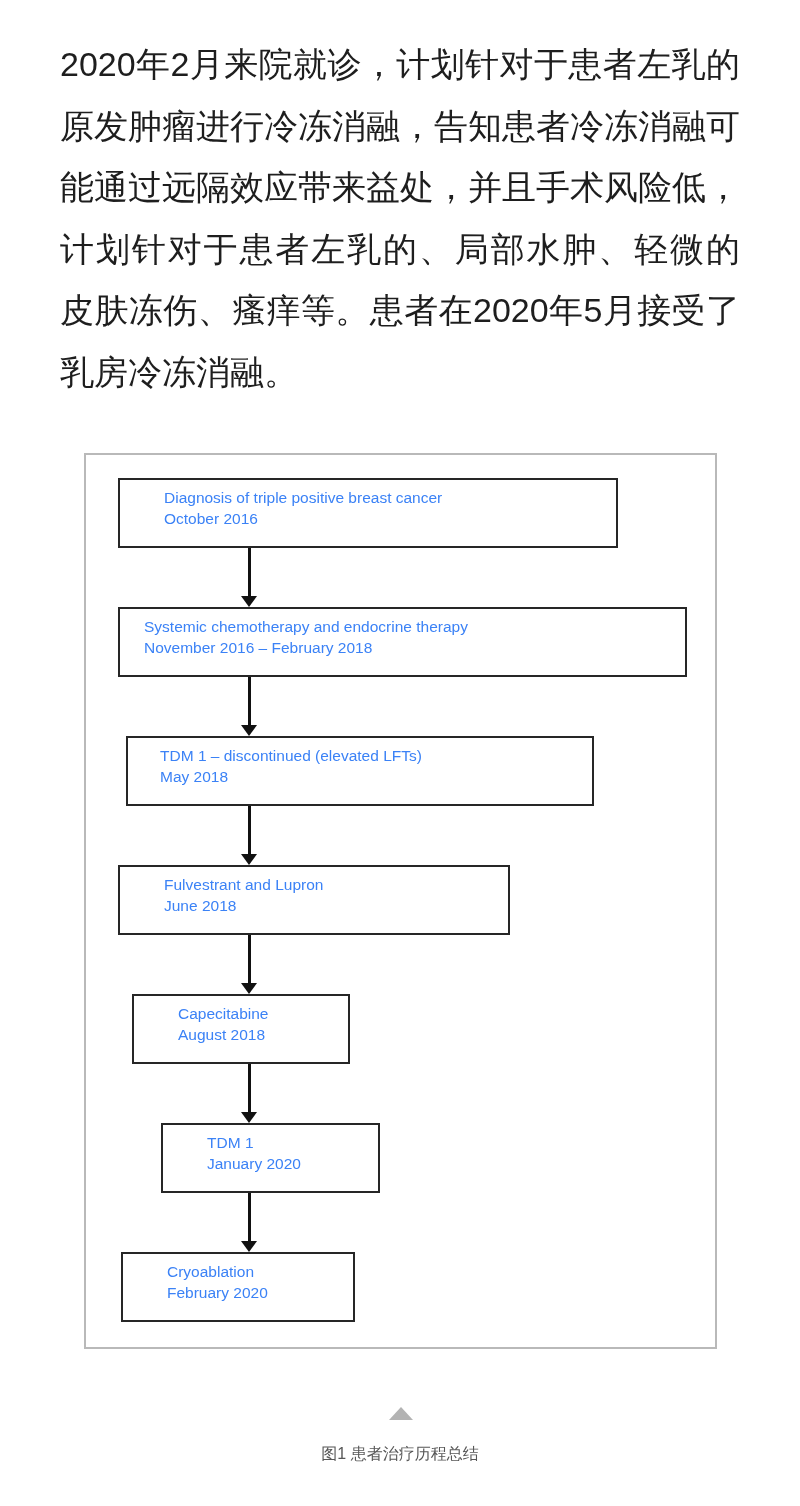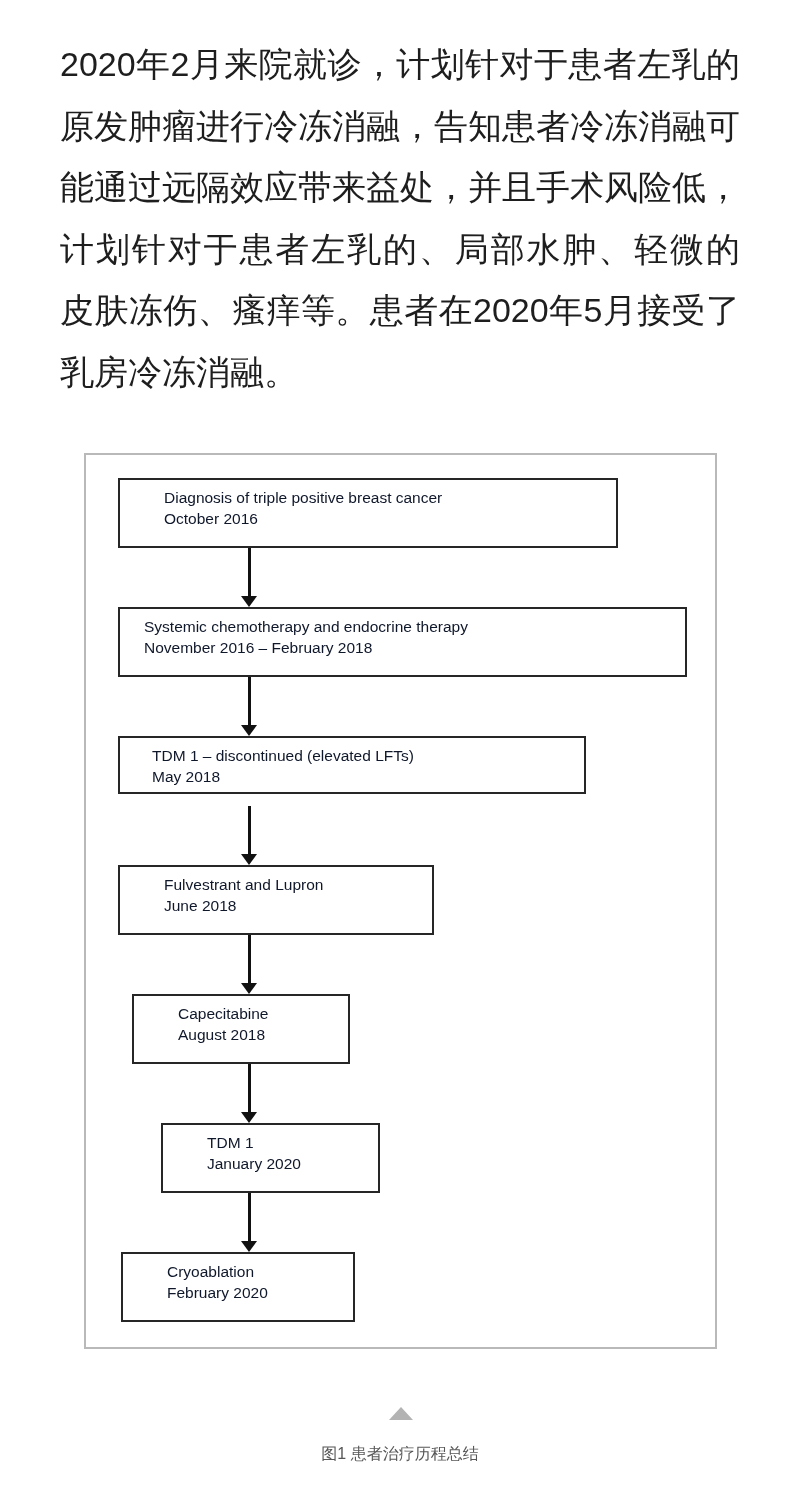--- a/index.html
+++ b/index.html
@@ -22,26 +22,26 @@
   
   .figure-frame{
     position:absolute;left:84px;top:453px;width:633px;height:896px;
     border:2px solid #b9b9b9;box-sizing:border-box;background:#ffffff;
   }
   
   .flow-box{
     position:absolute;box-sizing:border-box;background:#ffffff;
     border:2px solid #262626;
     padding:7px 6px 0 44px;
-    font-size:15.5px;line-height:21px;color:#0f172a;
+    font-size:15.5px;line-height:21px;color:#3b82f6;
   }
   .b1{left:118px;top:478px;width:500px;height:70px;}
   .b2{left:118px;top:607px;width:569px;height:70px;padding-left:24px;}
-  .b3{left:118px;top:736px;width:468px;height:58px;padding-left:32px;}
-  .b4{left:118px;top:865px;width:316px;height:70px;}
+  .b3{left:126px;top:736px;width:468px;height:70px;padding-left:32px;}
+  .b4{left:118px;top:865px;width:392px;height:70px;}
   .b5{left:132px;top:994px;width:218px;height:70px;}
   .b6{left:123px;top:1123px;width:219px;height:70px;margin-left:38px;}
   .b7{left:121px;top:1252px;width:234px;height:70px;}
   .flow-title,.flow-date{white-space:nowrap;}
   
   .arrow{position:absolute;left:241px;width:16px;}
   .a1{top:548px;height:59px;}
   .a2{top:677px;height:59px;}
   .a3{top:806px;height:59px;}
   .a4{top:935px;height:59px;}

